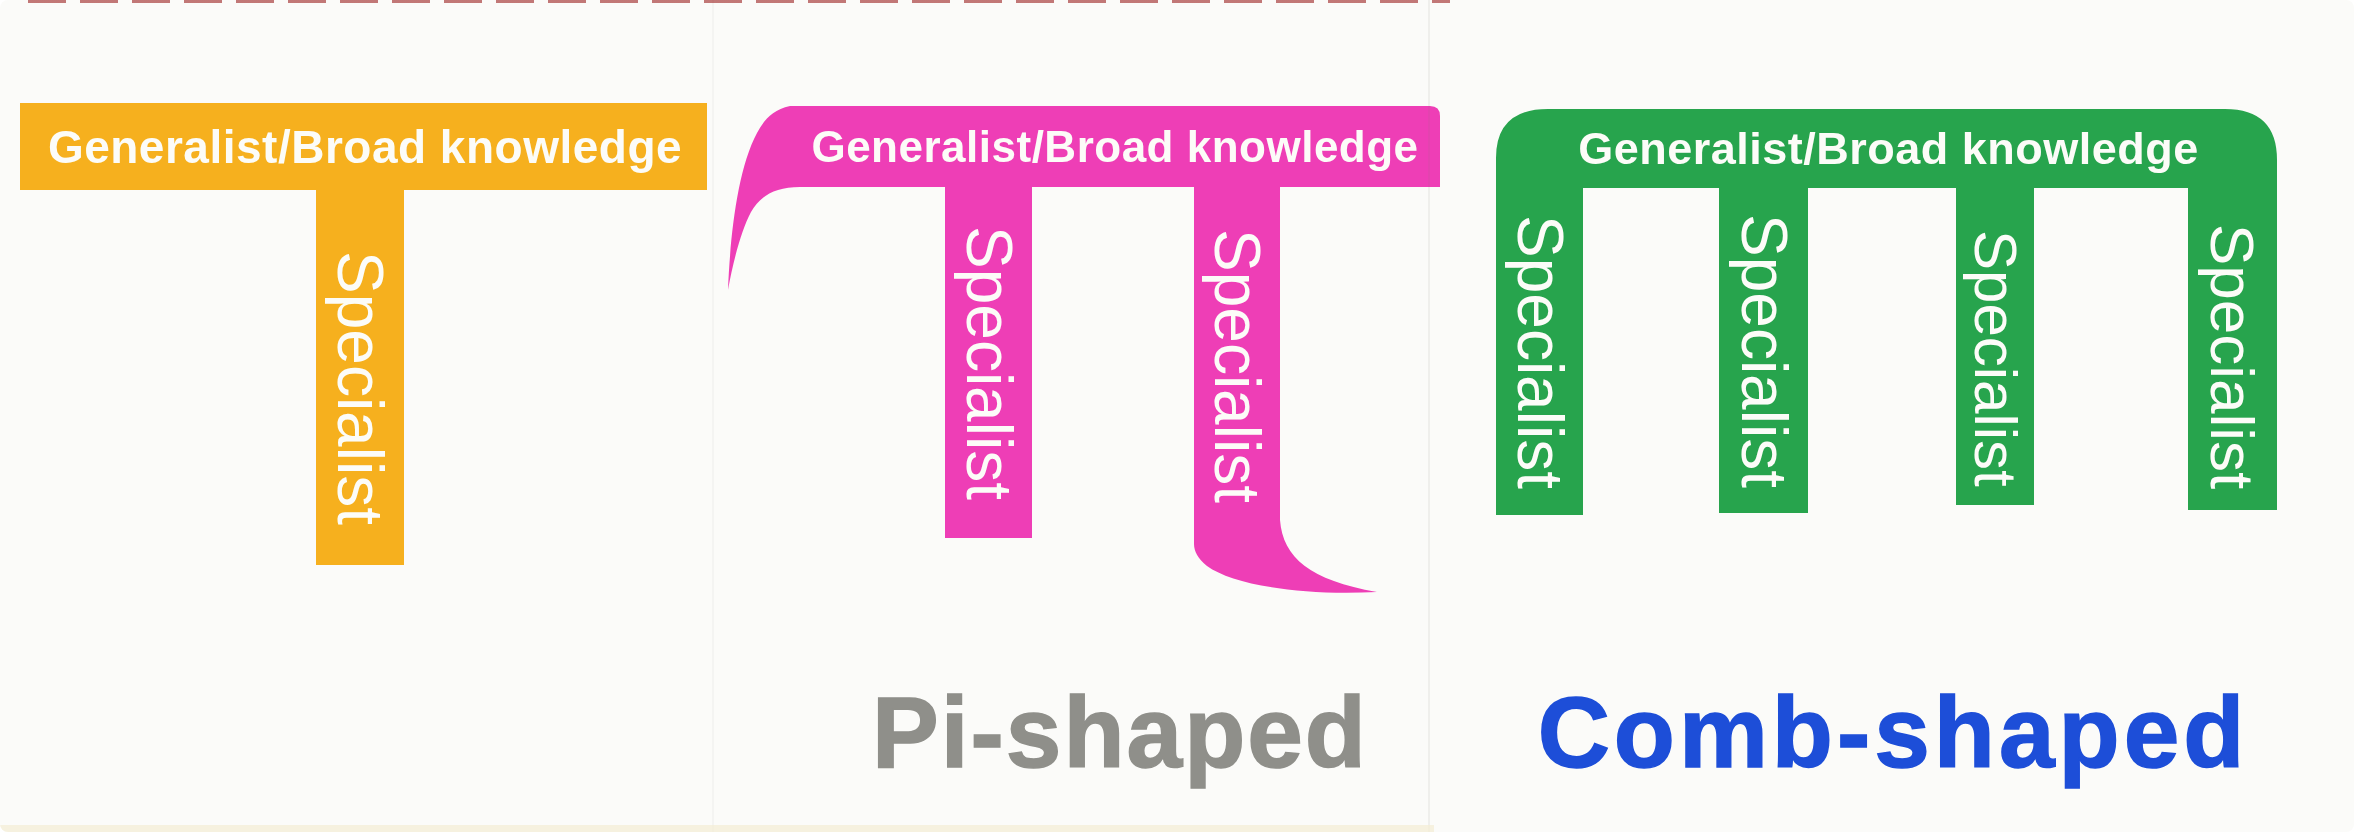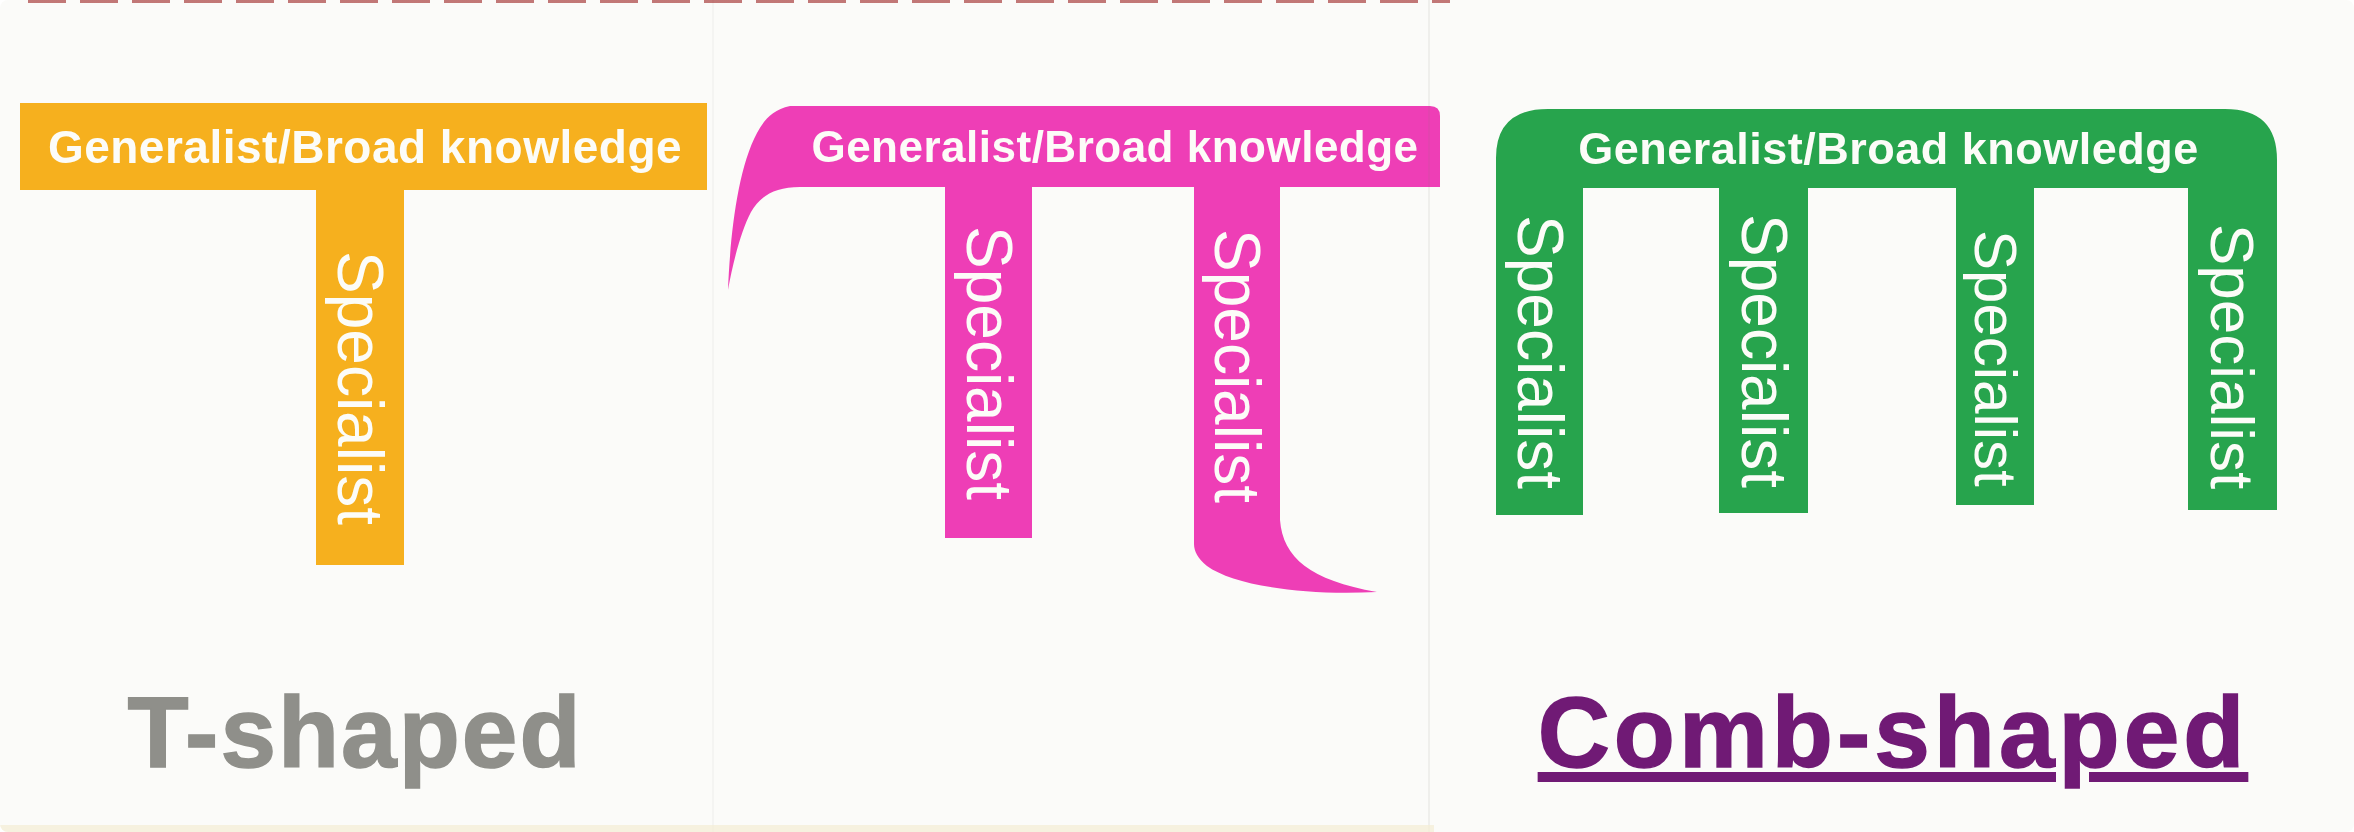--- a/index.html
+++ b/index.html
@@ -105,20 +105,20 @@
   <div class="bar-label g" style="color: rgb(252, 252, 248);">Generalist/Broad knowledge</div>
 
   <div class="specialist sp-t" style="color: rgb(252, 252, 248);">Specialist</div>
   <div class="specialist sp-p1" style="color: rgb(252, 252, 248);">Specialist</div>
   <div class="specialist sp-p2" style="color: rgb(252, 252, 248);">Specialist</div>
   <div class="specialist sp-g1" style="color: rgb(252, 252, 248);">Specialist</div>
   <div class="specialist sp-g2" style="color: rgb(252, 252, 248);">Specialist</div>
   <div class="specialist sp-g3" style="color: rgb(252, 252, 248);">Specialist</div>
   <div class="specialist sp-g4" style="color: rgb(252, 252, 248);">Specialist</div>
 
-  <div class="caption cap-t" style="color: rgb(143, 143, 138);">T-shaped</div>
-  <div class="caption cap-c" style="color: #701a75; text-decoration: underline;">Comb-shaped</div>
+  <div class="caption cap-p" style="color: rgb(143, 143, 138);">Pi-shaped</div>
+  <div class="caption cap-c" style="color: #1d4ed8;">Comb-shaped</div>
 
   <div class="seam seam-1"></div>
   <div class="seam seam-2"></div>
   <div class="artifact-top"></div>
   <div class="artifact-bottom"></div>
 </div>
 
 </body></html>

